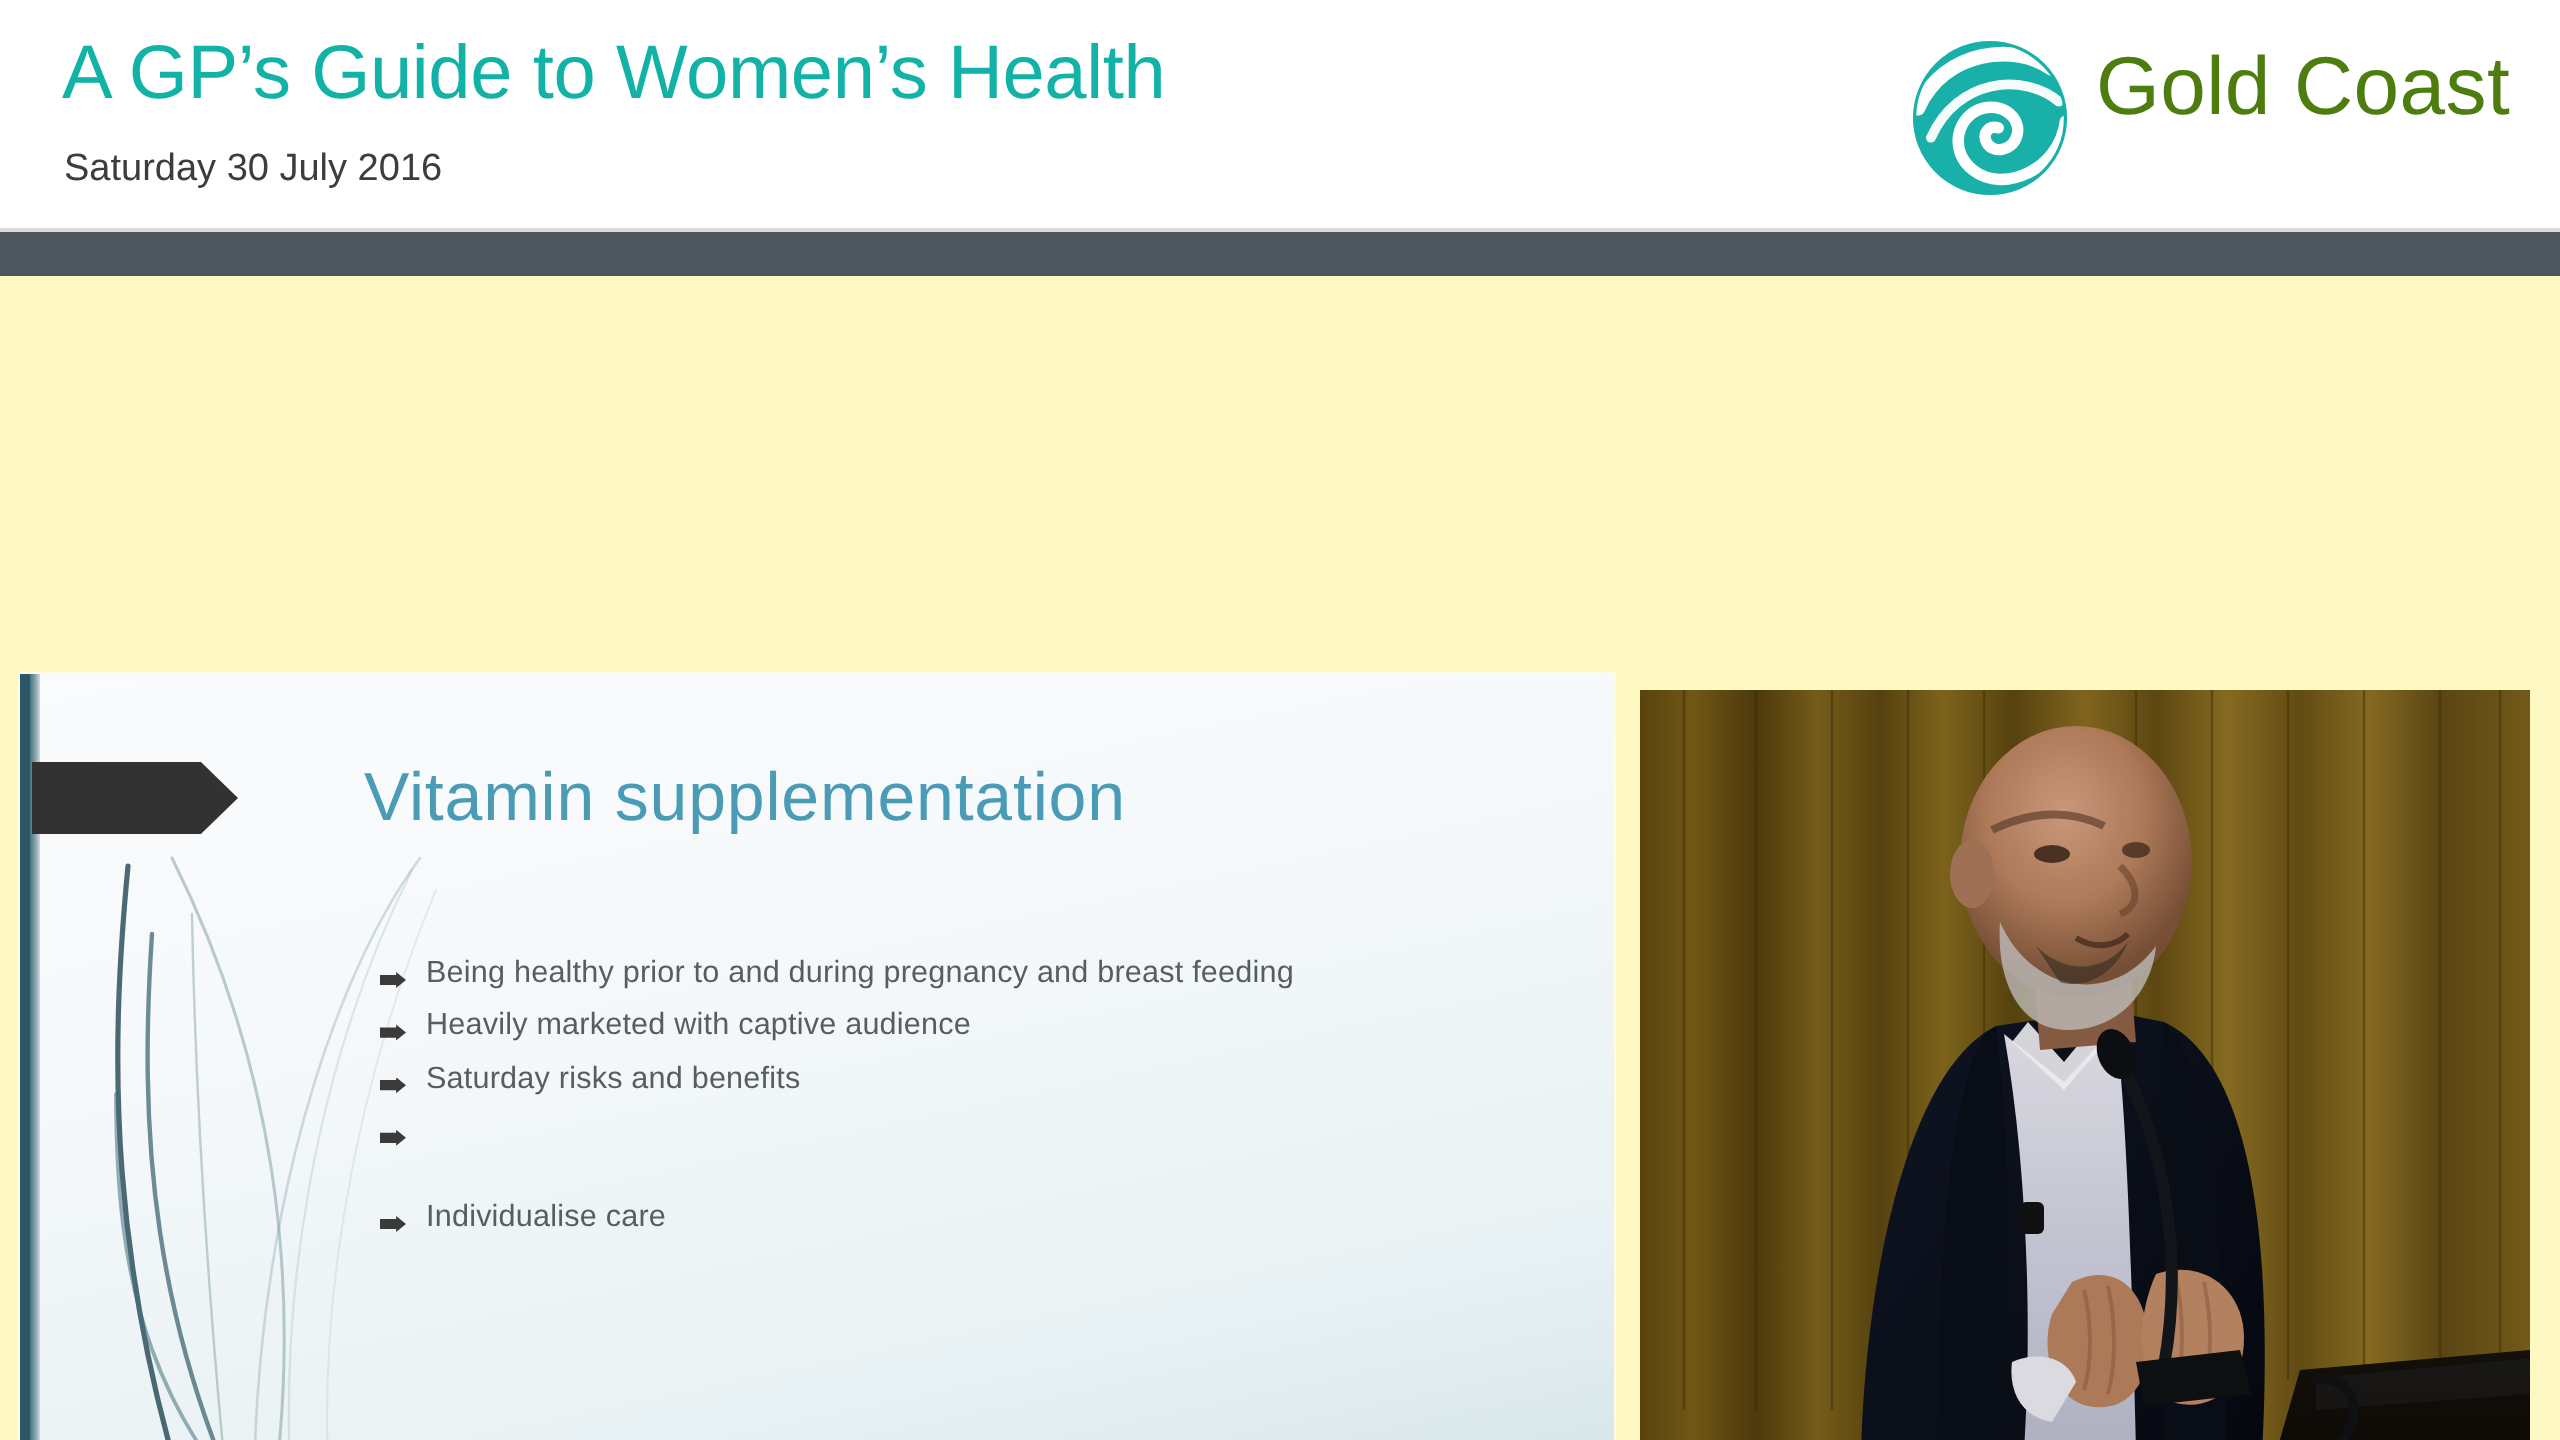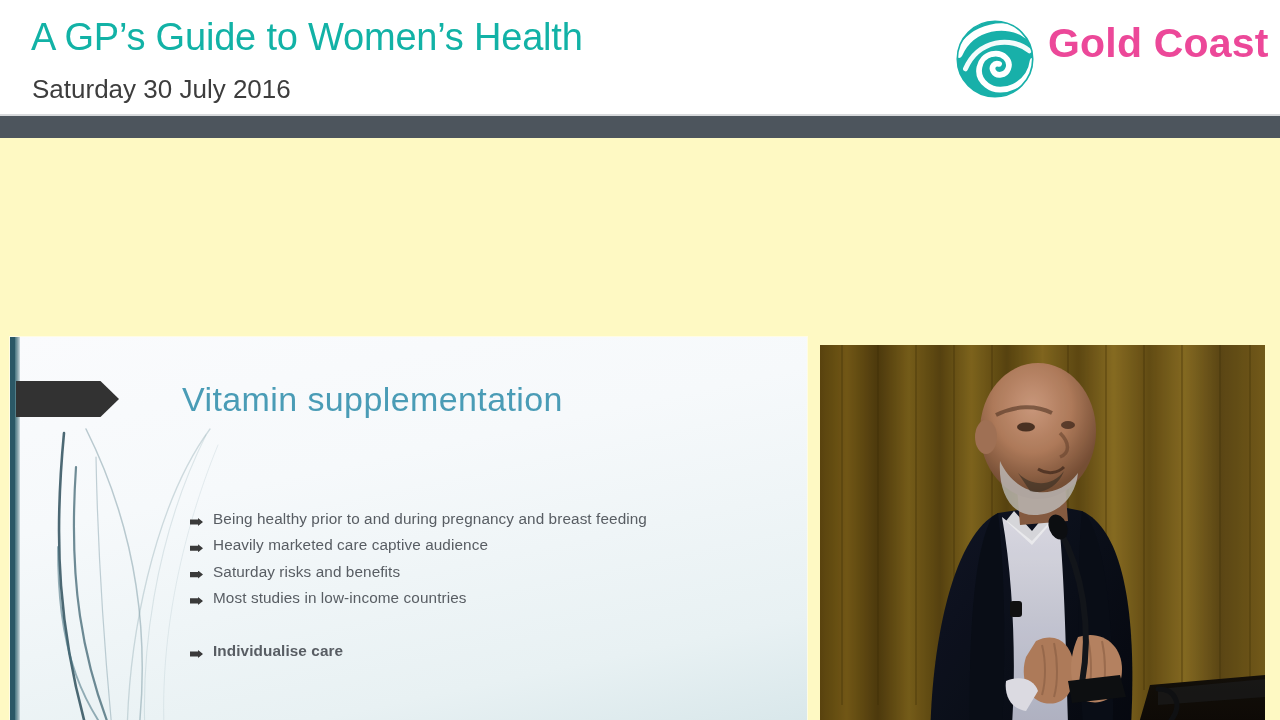--- a/index.html
+++ b/index.html
@@ -37,21 +37,21 @@
     font-weight: 400;
     color: #12b2a6;
     letter-spacing: -0.2px;
     white-space: nowrap;
     line-height: 1.1;
   }
   .header-subtitle {
     position: absolute;
     left: 32px;
     top: 74px;
-    font-size: 26px;
+    font-size: 19px;
     font-weight: 400;
     color: #3d3d3d;
     white-space: nowrap;
   }
 
   
   .logo-wrap {
     position: absolute;
     right: 26px;
     top: 16px;
@@ -61,22 +61,22 @@
   .logo-mark {
     position: absolute;
     left: 0; top: 2px;
     width: 82px; height: 82px;
   }
   .logo-text-main {
     position: absolute;
     left: 94px;
     top: 4px;
     font-size: 41px;
-    color: #ec4899;
-    font-weight: 700;
+    color: #4d7c0f;
+    font-weight: 400;
     letter-spacing: 0.2px;
     white-space: nowrap;
     line-height: 1.15;
   }
   .logo-text-sub {
     position: absolute;
     left: 96px;
     top: 54px;
     font-size: 19.5px;
     color: #4a4a4a;
@@ -162,24 +162,23 @@
     font-size: 34px;
     color: #4a9cb6;
     font-weight: 400;
     letter-spacing: 0.4px;
     white-space: nowrap;
   }
 
   .bullet-group {
     position: absolute;
     left: 180px;
-    margin-top: 32px;
   }
   .bullet-group.g1 { top: 142px; }
-  .bullet-group.g2 { top: 274px; font-weight: bold; }
+  .bullet-group.g2 { top: 264px; }
 
   .bullet-row {
     display: flex;
     align-items: flex-start;
     height: 26.3px;
   }
   .bullet-glyph {
     width: 13px;
     height: 8px;
     margin-top: 7px;
@@ -265,29 +264,28 @@
 
       <div class="slide-title">Vitamin supplementation</div>
 
       <div class="bullet-group g1">
         <div class="bullet-row">
           <span class="bullet-glyph"></span>
           <span class="bullet-text">Being healthy prior to and during pregnancy and breast feeding</span>
         </div>
         <div class="bullet-row">
           <span class="bullet-glyph"></span>
-          <span class="bullet-text">Heavily marketed care captive audience</span>
+          <span class="bullet-text">Heavily marketed with captive audience</span>
         </div>
         <div class="bullet-row">
           <span class="bullet-glyph"></span>
           <span class="bullet-text">Saturday risks and benefits</span>
         </div>
         <div class="bullet-row">
           <span class="bullet-glyph"></span>
-          <span class="bullet-text">Most studies in low-income countries</span>
         </div>
       </div>
 
       <div class="bullet-group g2">
         <div class="bullet-row">
           <span class="bullet-glyph"></span>
           <span class="bullet-text">Individualise care</span>
         </div>
       </div>
     </div>

